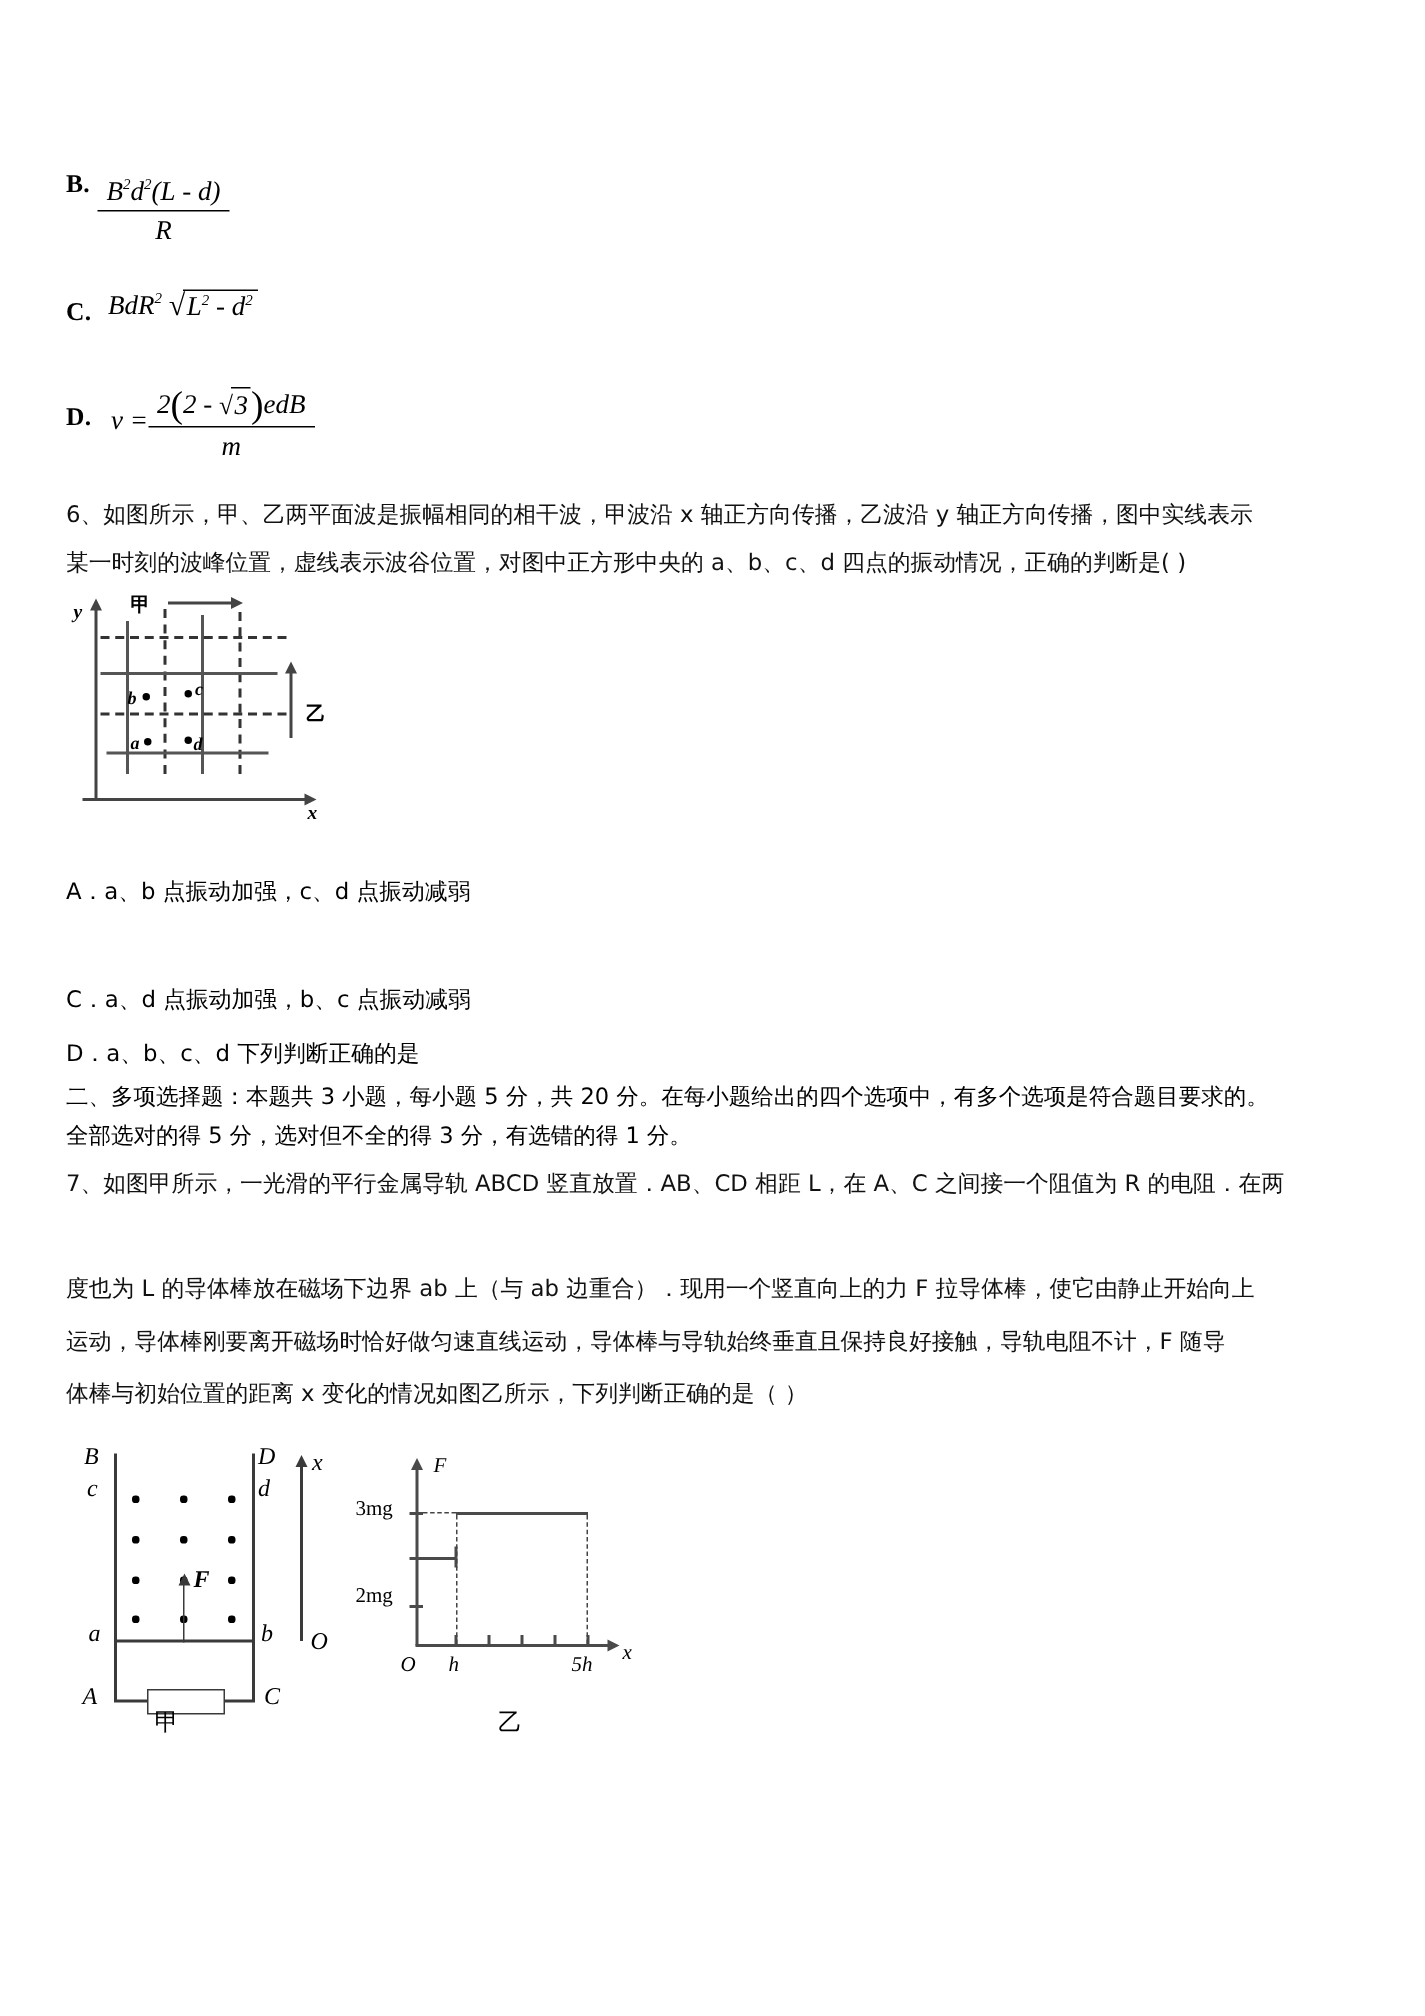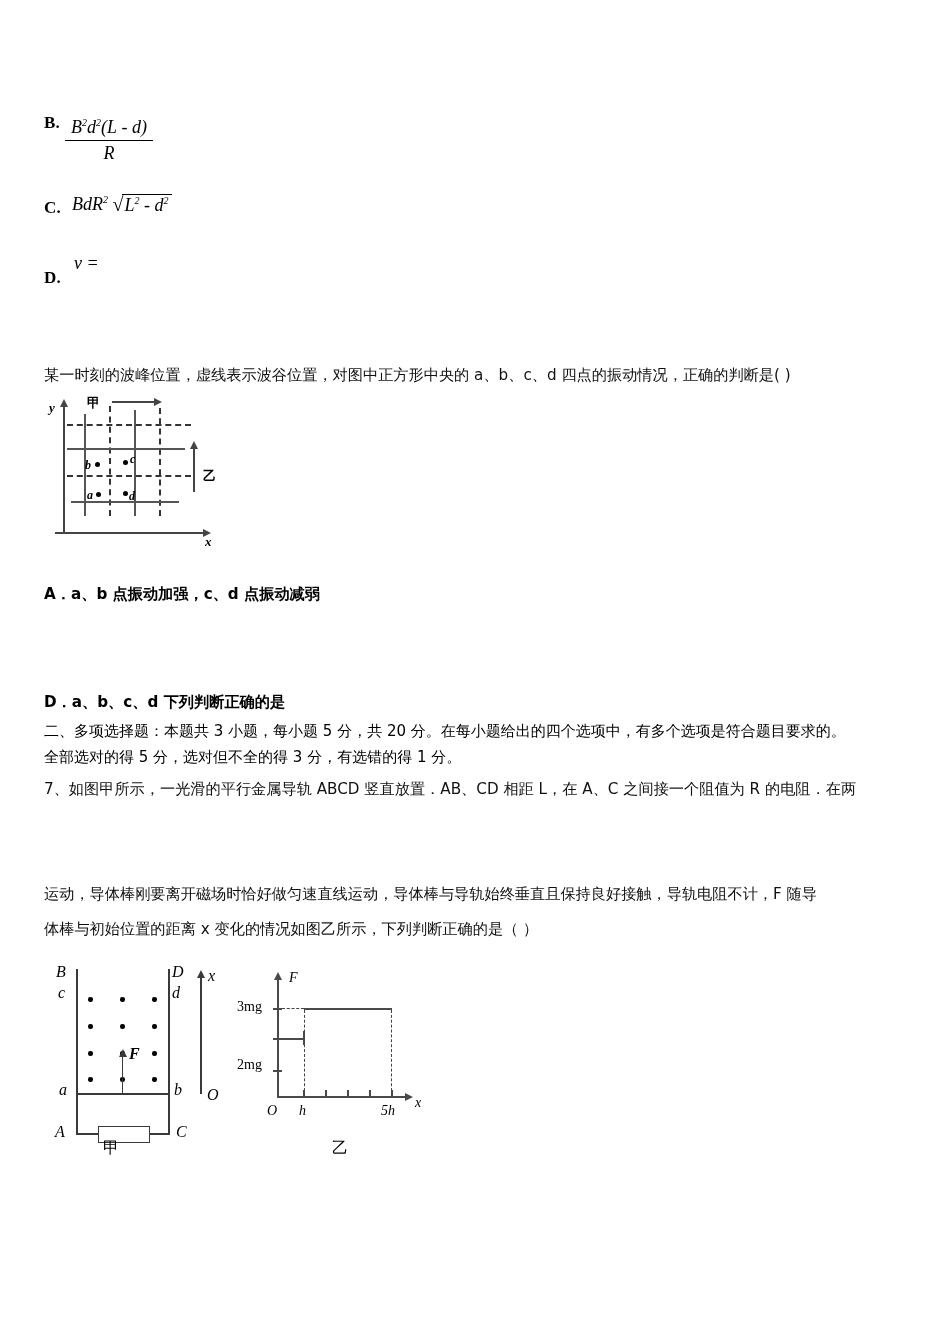--- a/index.html
+++ b/index.html
@@ -91,21 +91,21 @@
     line-height: 30px;
     color: #111;
     letter-spacing: 0px;
     white-space: nowrap;
   }
 
   .choice {
     position: absolute;
     font-family: "DejaVu Sans", "Liberation Sans", sans-serif;
     font-size: 15.2px;
-    font-weight: bold;
+    font-weight: normal;
     white-space: nowrap;
   }
 
   .sect {
     position: absolute;
     font-family: "DejaVu Sans", "Liberation Sans", sans-serif;
     font-size: 15px;
     line-height: 26px;
     white-space: nowrap;
   }
@@ -209,23 +209,27 @@
     <span class="opt-label">C.</span>
   </div>
   <div class="abs math" style="left:72px; top:192px;">
     BdR<sup class="ex">2</sup>&nbsp;<span class="radsign">√</span><span class="sqrt">L<sup class="ex">2</sup>&nbsp;-&nbsp;d<sup class="ex">2</sup></span>
   </div>
 
   <div class="abs" style="left:44px; top:268px;">
     <span class="opt-label">D.</span>
   </div>
   <div class="abs math" style="left:74px; top:252px;">
-    <span style="vertical-align:middle;">v =</span>
-  </div>
-
+    <span style="vertical-align:middle;">v =</span><span class="frac">
+      <span class="num">2<span class="bigparen">(</span>2&nbsp;-&nbsp;<span class="radsign" style="font-size:17px;">√</span><span class="sqrt" style="padding:0 2px;">3</span><span class="bigparen">)</span>edB</span>
+      <span class="den">m</span>
+    </span>
+  </div>
+
+  <div class="qtext" style="left:44px; top:328px;">6、如图所示，甲、乙两平面波是振幅相同的相干波，甲波沿 x 轴正方向传播，乙波沿 y 轴正方向传播，图中实线表示</div>
   <div class="qtext" style="left:44px; top:360px;">某一时刻的波峰位置，虚线表示波谷位置，对图中正方形中央的 a、b、c、d 四点的振动情况，正确的判断是(        )</div>
 
   <div id="fig-wave">
 
     <div class="axis" style="left:18px; top:10px; width:1.8px; height:128px;"></div>
     <div class="arrowhead-up" style="left:15px; top:3px; border-bottom-color:#444;"></div>
     <div class="lbl" style="left:4px; top:4px; font-size:13px;">y</div>
 
     <div class="axis" style="left:10px; top:136px; width:150px; height:1.8px;"></div>
     <div class="arrowhead-right" style="left:158px; top:133px; border-left-color:#444;"></div>
@@ -258,26 +262,28 @@
     <div class="cjk" style="left:42px; top:-2px;">甲</div>
     <div class="axis" style="left:67px; top:5px; width:44px; height:1.6px;"></div>
     <div class="arrowhead-right" style="left:109px; top:2px; border-left-color:#444;"></div>
 
     <div class="axis" style="left:148px; top:52px; width:1.6px; height:44px;"></div>
     <div class="arrowhead-up" style="left:145px; top:45px; border-bottom-color:#444;"></div>
     <div class="cjk" style="left:155px; top:63px; writing-mode:vertical-rl;">乙</div>
   </div>
 
   <div class="choice" style="left:44px; top:584px;">A．a、b 点振动加强，c、d 点振动减弱</div>
+  <div class="choice" style="left:44px; top:656px;">C．a、d 点振动加强，b、c 点振动减弱</div>
   <div class="choice" style="left:44px; top:692px;">D．a、b、c、d 下列判断正确的是</div>
 
   <div class="sect" style="left:44px; top:718px;">二、多项选择题：本题共 3 小题，每小题 5 分，共 20 分。在每小题给出的四个选项中，有多个选项是符合题目要求的。</div>
   <div class="sect" style="left:44px; top:744px;">全部选对的得 5 分，选对但不全的得 3 分，有选错的得 1 分。</div>
 
   <div class="qtext" style="left:44px; top:774px;">7、如图甲所示，一光滑的平行金属导轨 ABCD 竖直放置．AB、CD 相距 L，在 A、C 之间接一个阻值为 R 的电阻．在两</div>
+  <div class="qtext" style="left:44px; top:844px;">度也为 L 的导体棒放在磁场下边界 ab 上（与 ab 边重合）．现用一个竖直向上的力 F 拉导体棒，使它由静止开始向上</div>
   <div class="qtext" style="left:44px; top:914px;">体棒与初始位置的距离 x 变化的情况如图乙所示，下列判断正确的是（        ）</div>
   <div class="qtext" style="left:44px; top:879px;">运动，导体棒刚要离开磁场时恰好做匀速直线运动，导体棒与导轨始终垂直且保持良好接触，导轨电阻不计，F 随导</div>
 
   <div id="fig-jia">
 
     <div class="seg" style="left:28px; top:14px; width:2.2px; height:125px;"></div>
 
     <div class="seg" style="left:120px; top:14px; width:2.2px; height:125px;"></div>
 
     <div class="seg" style="left:28px; top:138px; width:94px; height:1.8px;"></div>

